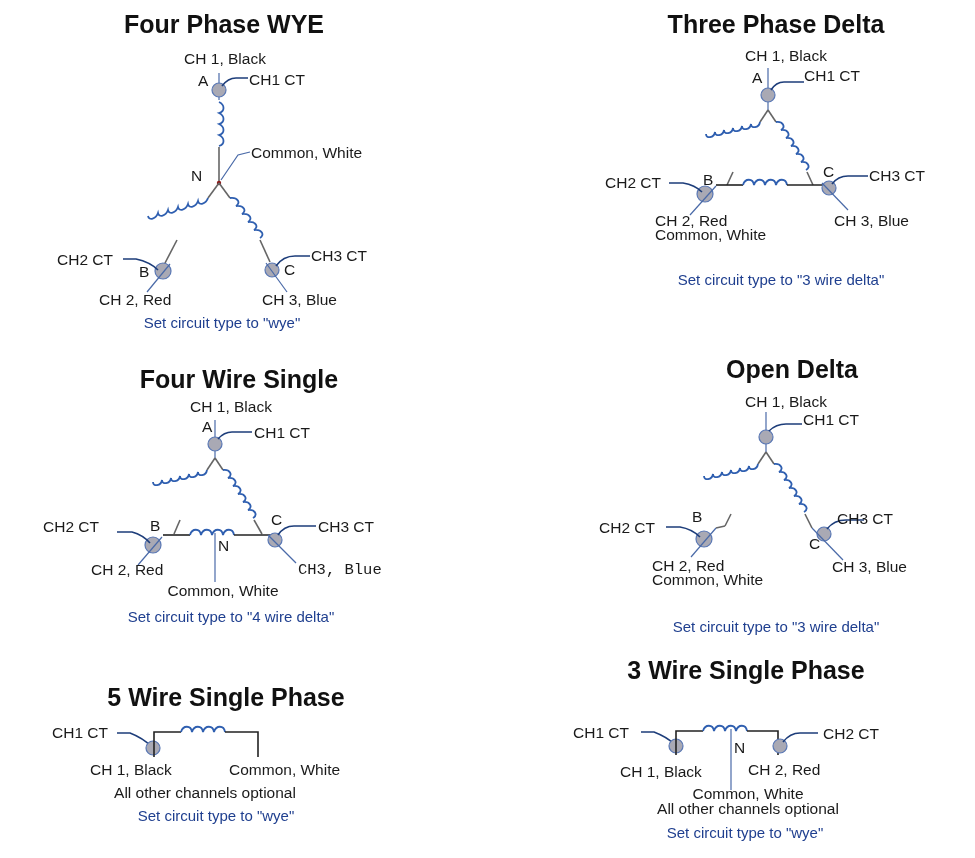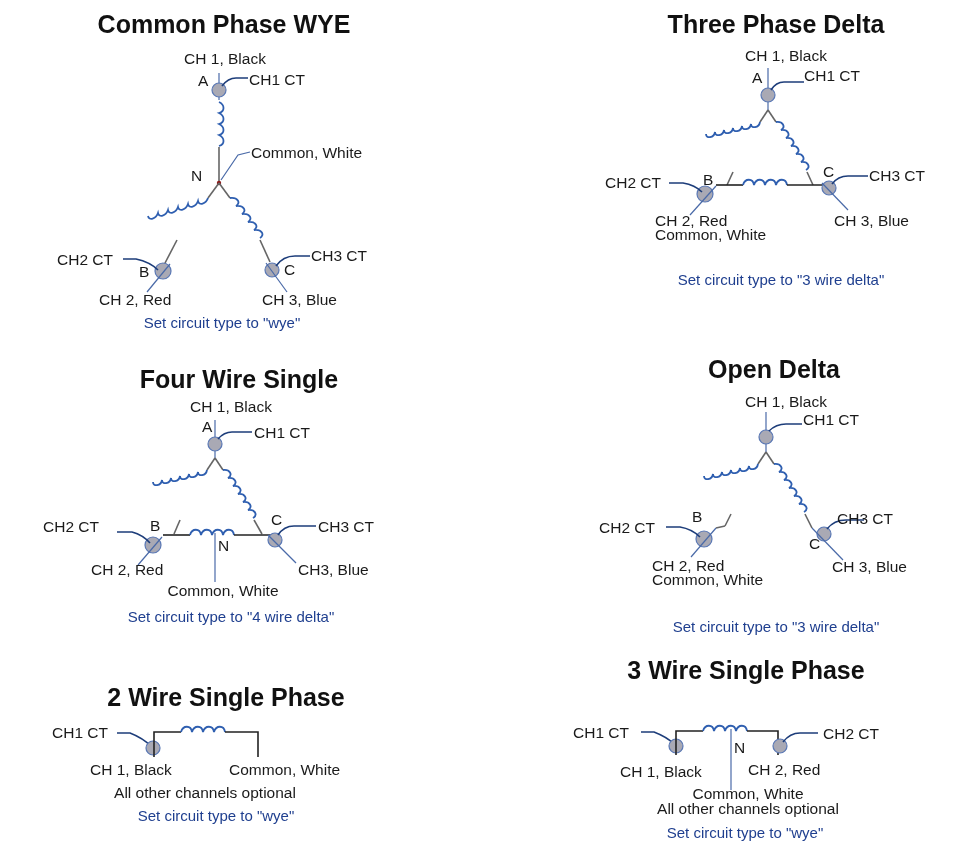--- a/index.html
+++ b/index.html
@@ -124,21 +124,21 @@
     <path class="w" d="M676,755 L676,731 L703,731"></path>
     <path class="cl" d="M703,731 c2,-7 10,-7 11,0 c2,-7 10,-7 11,0 c2,-7 10,-7 11,0 c2,-7 10,-7 11,0"></path>
     <path class="w" d="M747,731 L778,731 L778,755"></path>
     <line class="tap" x1="731" y1="729" x2="731" y2="790"></line>
     <circle class="ct" cx="780" cy="746" r="7"></circle>
     <path class="ld" d="M783,742 Q790,733 800,733 L818,733"></path>
   </g>
 </svg>
 
 <div class="panel">
-  <div class="title" style="left:224px;top:10px;">Common Phase WYE</div>
+  <div class="title" style="left:224px;top:10px;">Four Phase WYE</div>
   <div class="lbl ctr" style="left:225px;top:51px;">CH 1, Black</div>
   <div class="lbl" style="left:198px;top:73px;">A</div>
   <div class="lbl" style="left:249px;top:72px;">CH1 CT</div>
   <div class="lbl" style="left:251px;top:145px;">Common, White</div>
   <div class="lbl" style="left:191px;top:168px;">N</div>
   <div class="lbl" style="left:57px;top:252px;">CH2 CT</div>
   <div class="lbl" style="left:139px;top:264px;">B</div>
   <div class="lbl" style="left:284px;top:262px;">C</div>
   <div class="lbl" style="left:311px;top:248px;">CH3 CT</div>
   <div class="lbl" style="left:99px;top:292px;">CH 2, Red</div>
@@ -165,41 +165,41 @@
   <div class="title" style="left:239px;top:365px;">Four Wire Single</div>
   <div class="lbl ctr" style="left:231px;top:399px;">CH 1, Black</div>
   <div class="lbl" style="left:202px;top:419px;">A</div>
   <div class="lbl" style="left:254px;top:425px;">CH1 CT</div>
   <div class="lbl" style="left:43px;top:519px;">CH2 CT</div>
   <div class="lbl" style="left:150px;top:518px;">B</div>
   <div class="lbl" style="left:271px;top:512px;">C</div>
   <div class="lbl" style="left:318px;top:519px;">CH3 CT</div>
   <div class="lbl" style="left:218px;top:538px;">N</div>
   <div class="lbl" style="left:91px;top:562px;">CH 2, Red</div>
-  <div class="lbl" style="left:298px;top:562px;">CH3, Blue</div>
+  <div class="lbl" style="left:298px;top:562px;font-family:Liberation Mono, monospace;">CH3, Blue</div>
   <div class="lbl ctr" style="left:223px;top:583px;">Common, White</div>
   <div class="note" style="left:231px;top:608px;">Set circuit type to "4 wire delta"</div>
 </div>
 
 <div class="panel">
-  <div class="title" style="left:774px;top:355px;text-align:right;">Open Delta</div>
+  <div class="title" style="left:792px;top:355px;text-align:right;">Open Delta</div>
   <div class="lbl ctr" style="left:786px;top:394px;">CH 1, Black</div>
   <div class="lbl" style="left:803px;top:412px;">CH1 CT</div>
   <div class="lbl" style="left:599px;top:520px;">CH2 CT</div>
   <div class="lbl" style="left:692px;top:509px;">B</div>
   <div class="lbl" style="left:809px;top:536px;">C</div>
   <div class="lbl" style="left:837px;top:511px;">CH3 CT</div>
   <div class="lbl" style="left:652px;top:558px;">CH 2, Red</div>
   <div class="lbl" style="left:652px;top:572px;">Common, White</div>
   <div class="lbl" style="left:832px;top:559px;">CH 3, Blue</div>
   <div class="note" style="left:776px;top:618px;">Set circuit type to "3 wire delta"</div>
 </div>
 
 <div class="panel">
-  <div class="title" style="left:226px;top:683px;">2 Wire Single Phase</div>
+  <div class="title" style="left:226px;top:683px;">5 Wire Single Phase</div>
   <div class="lbl" style="left:52px;top:725px;">CH1 CT</div>
   <div class="lbl" style="left:90px;top:762px;">CH 1, Black</div>
   <div class="lbl" style="left:229px;top:762px;">Common, White</div>
   <div class="lbl ctr" style="left:205px;top:785px;">All other channels optional</div>
   <div class="note" style="left:216px;top:807px;">Set circuit type to "wye"</div>
 </div>
 
 <div class="panel">
   <div class="title" style="left:746px;top:656px;">3 Wire Single Phase</div>
   <div class="lbl" style="left:573px;top:725px;">CH1 CT</div>

